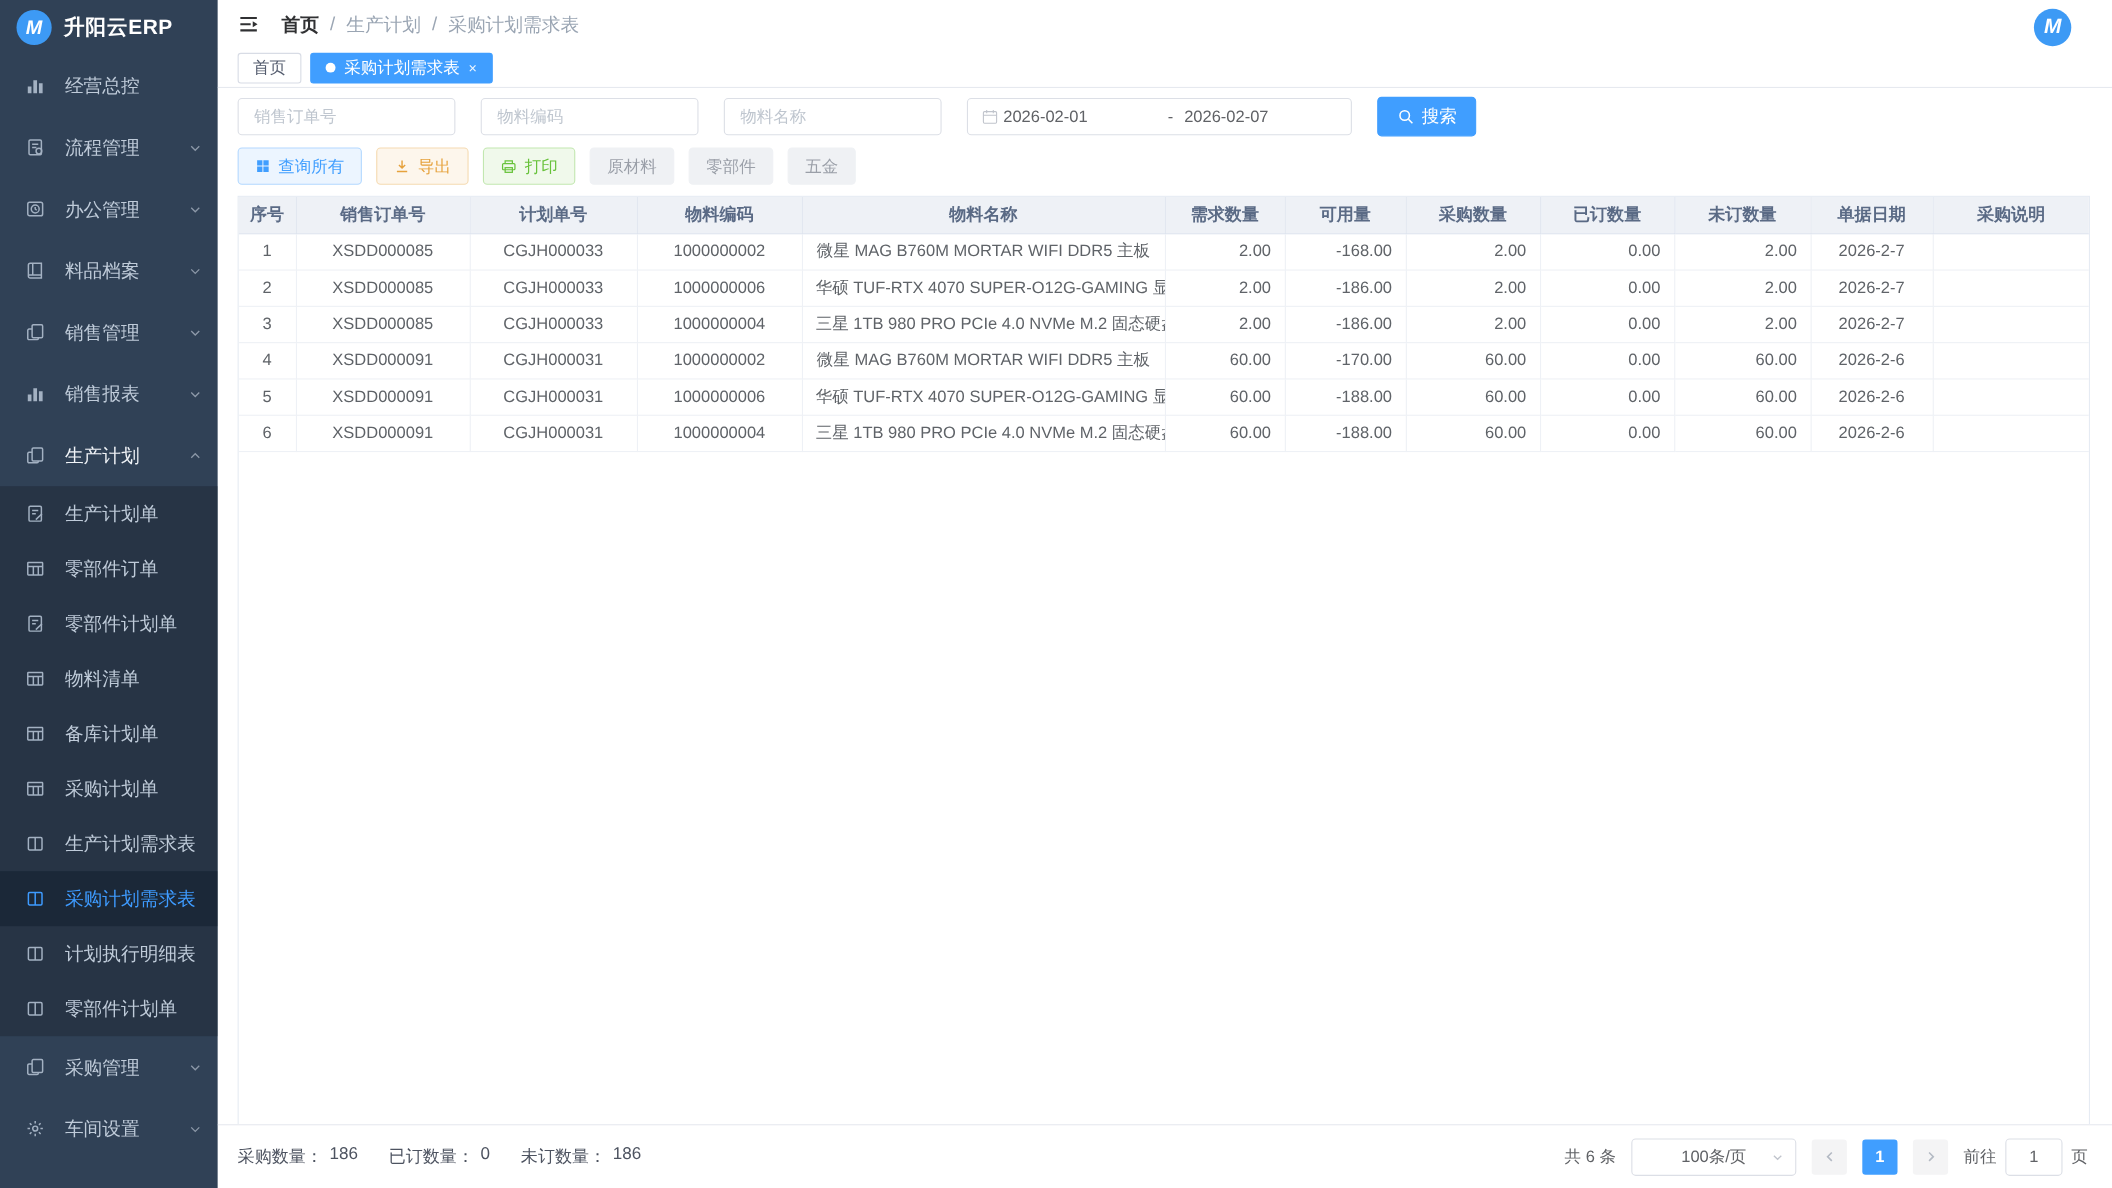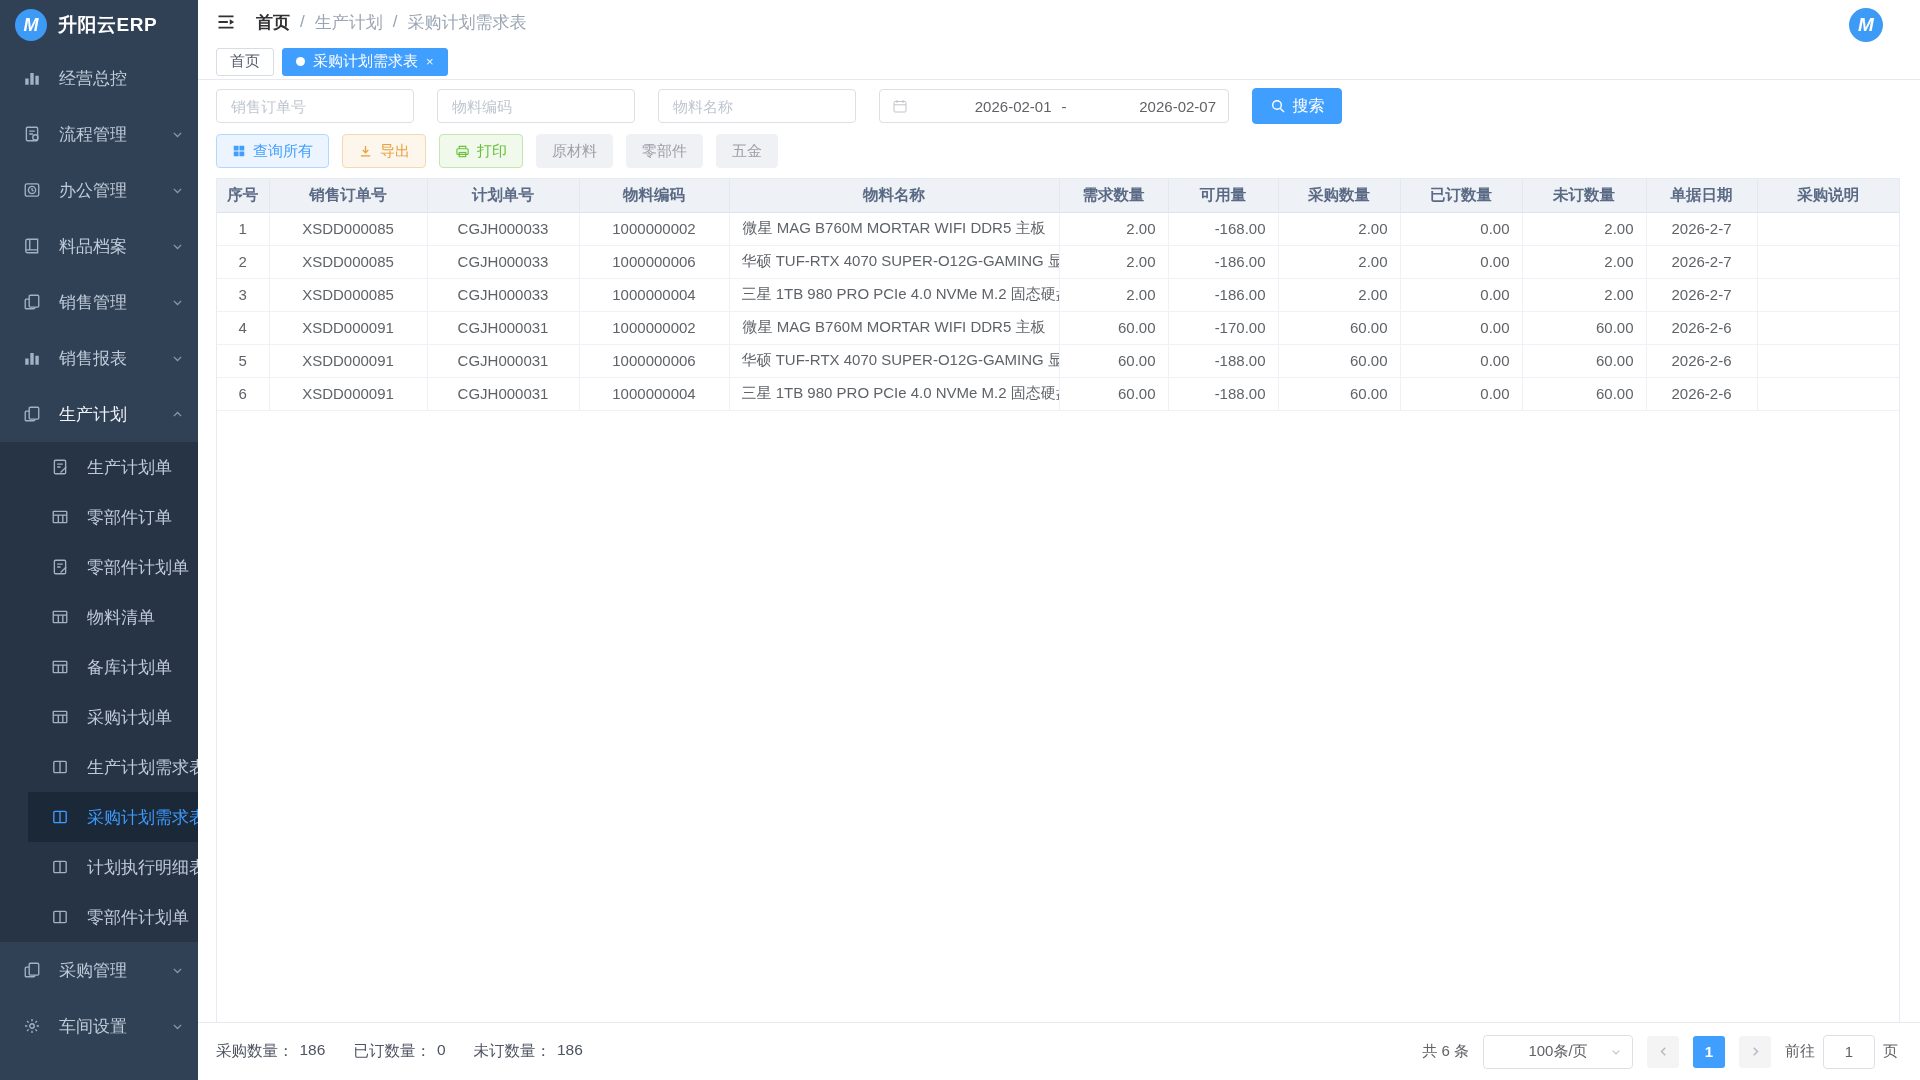--- a/index.html
+++ b/index.html
@@ -9,21 +9,21 @@
   
   .sidebar { width:198px; height:1080px; background:#304156; flex-shrink:0; color:#bfcbd9; overflow:hidden; }
   .logo { height:50px; display:flex; align-items:center; padding-left:15px; gap:11px; }
   .logo-circle { width:32px; height:32px; border-radius:50%; background:#3d9af5; color:#fff; display:flex; align-items:center; justify-content:center; font-style:italic; font-weight:bold; font-size:18px; }
   .brand { color:#fff; font-size:19px; font-weight:bold; letter-spacing:.5px; }
   .menu-item { height:56px; display:flex; align-items:center; padding:0 14px 0 22px; font-size:17px; cursor:pointer; }
   .menu-item .mi-icon { width:20px; height:20px; margin-right:17px; color:#a3b1c2; display:flex; align-items:center; justify-content:center; flex-shrink:0; }
   .menu-item .mi-label { white-space:nowrap; }
   .menu-item .chev { margin-left:auto; color:#8c98a8; display:flex; }
   .menu-item.open .mi-label { color:#f1f4f8; }
-  .submenu { background:#273445;padding-left:28px; }
+  .submenu { background:#273445; }
   .submenu .menu-item { height:50px; font-size:17px; }
   .submenu .menu-item.active { background:#1b2838; color:#3e9bff; }
   .submenu .menu-item.active .mi-icon { color:#3e9bff; }
 
   
   .main { flex:1; display:flex; flex-direction:column; min-width:0; height:1080px; }
 
   .topbar { height:44px; display:flex; align-items:center; padding:0 22px 0 18px; flex-shrink:0; background:#fff; }
   .collapse-btn { color:#303133; display:flex; cursor:pointer; }
   .breadcrumb { margin-left:20px; display:flex; align-items:center; gap:10px; font-size:17px; }
@@ -41,21 +41,21 @@
   .tab .tab-dot { width:9px; height:9px; border-radius:50%; background:#fff; }
   .tab .tab-close { font-size:13px; line-height:1; opacity:.9; }
 
   .content { flex:1; padding:8px 20px 0 18px; background:#fff; overflow:hidden; }
 
   .filter-row { display:flex; align-items:center; gap:23px; }
   .f-input { width:198px; height:34px; border:1px solid #dcdfe6; border-radius:4px; padding:0 14px; font-size:15px; color:#606266; outline:none; font-family:inherit; }
   .f-input::placeholder { color:#bfc6cf; }
   .date-range { width:350px; height:34px; border:1px solid #dcdfe6; border-radius:4px; display:flex; align-items:center; padding:0 12px; gap:4px; }
   .date-range .cal-ic { color:#c0c4cc; display:flex; flex-shrink:0; }
-  .date-input { flex:1; border:none; outline:none; text-align:right; font-size:15px; color:#606266; font-family:inherit; min-width:0; }
+  .date-input { flex:1; border:none; outline:none; text-align:left; font-size:15px; color:#606266; font-family:inherit; min-width:0; }
   .date-sep { color:#606266; padding:0 6px; }
   .search-btn { width:90px; height:36px; background:#409eff; border:1px solid #409eff; border-radius:4px; color:#fff; font-size:16px; display:flex; align-items:center; justify-content:center; gap:7px; cursor:pointer; font-family:inherit; }
 
   .action-row { display:flex; align-items:center; gap:13px; margin-top:10px; }
   .btn { height:34px; padding:16px 15px; border-radius:4px; font-size:15px; display:flex; align-items:center; gap:7px; cursor:pointer; border:1px solid transparent; font-family:inherit; }
   .btn .b-icon { display:flex; }
   .btn.primary { background:#ecf5ff; border-color:#b3d8ff; color:#409eff; }
   .btn.warning { background:#fdf6ec; border-color:#f5dab1; color:#e6a23c; }
   .btn.success { background:#f0f9eb; border-color:#c2e7b0; color:#67c23a; }
   .btn.plain   { background:#eff1f4; border-color:#eff1f4; color:#9a9fa8; }

